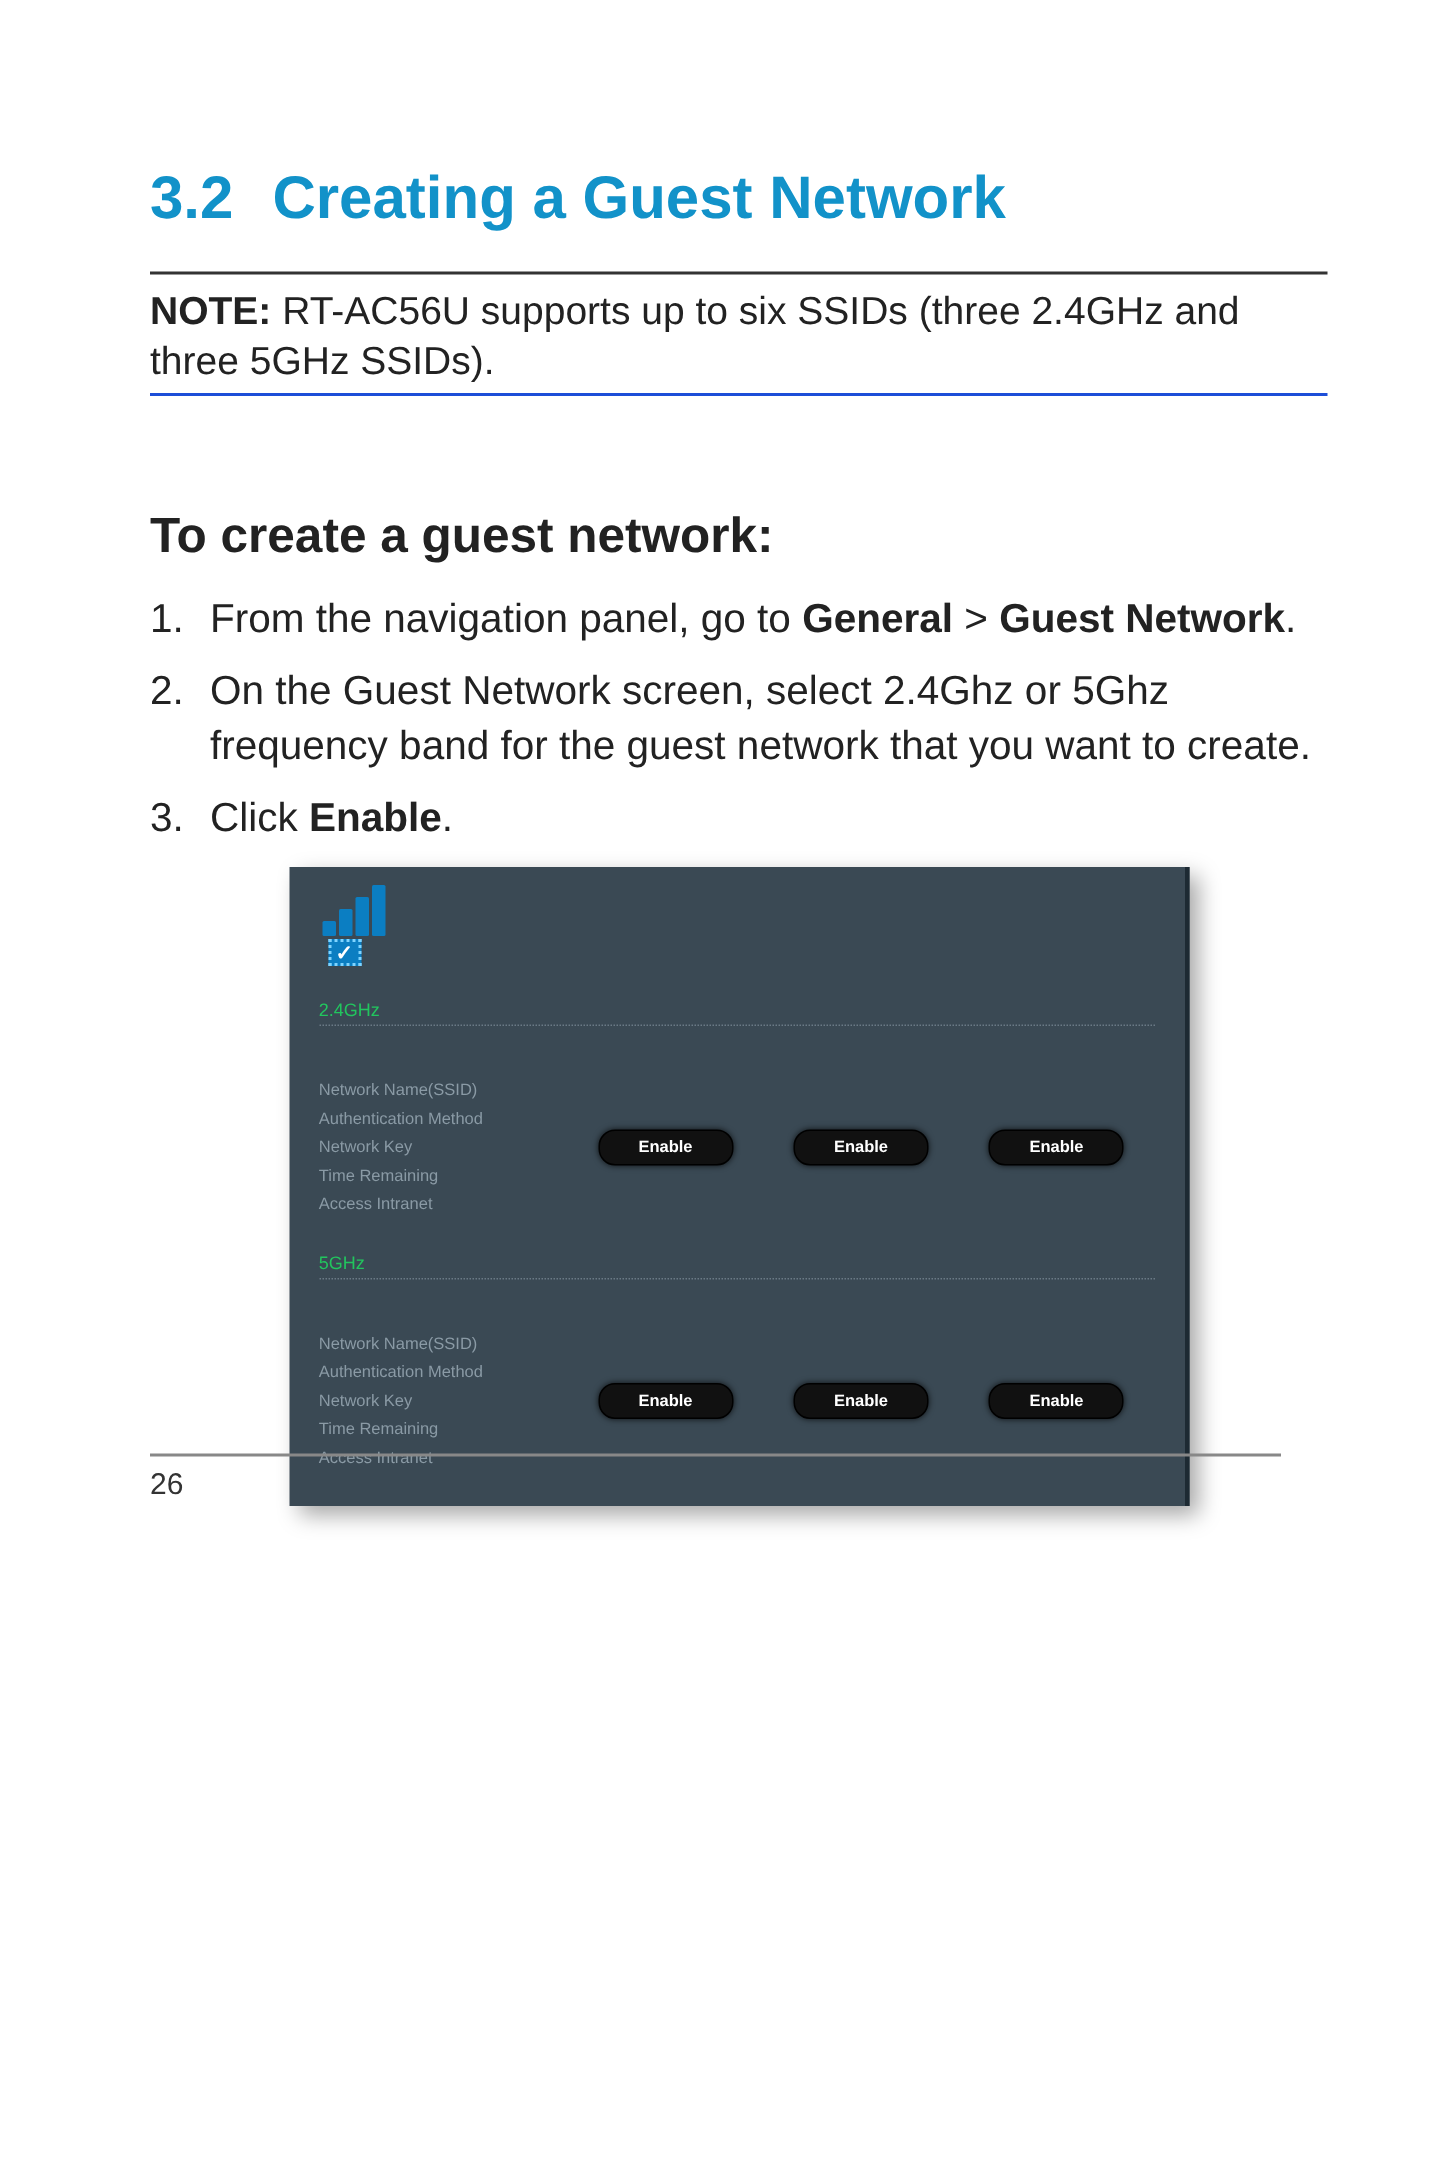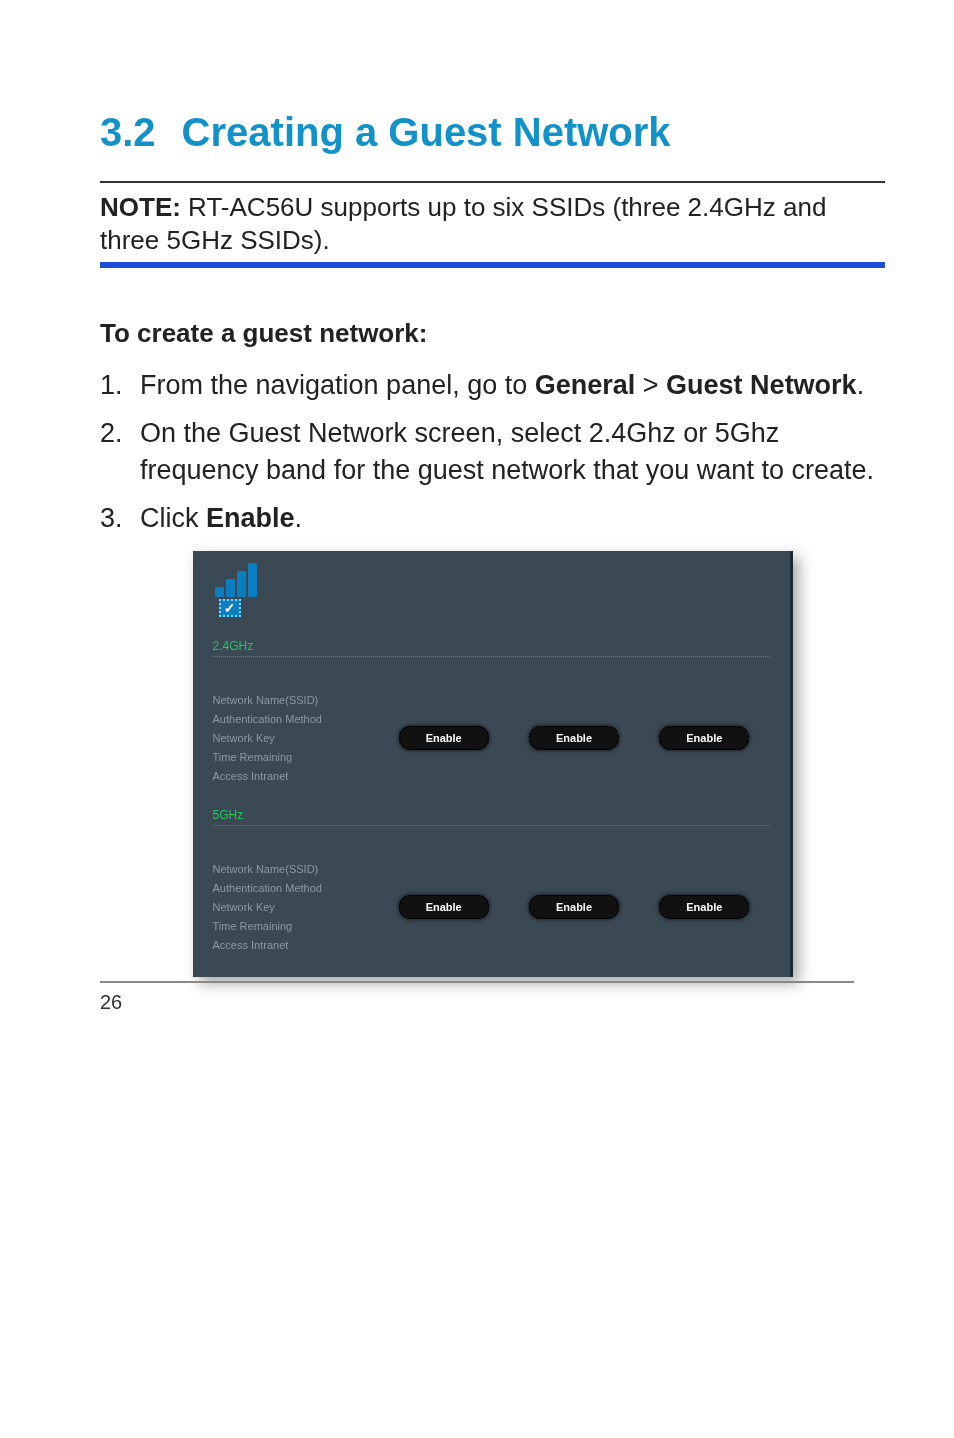--- a/index.html
+++ b/index.html
@@ -1,23 +1,23 @@
 <!DOCTYPE html>
 <html><head>
 <meta charset="utf-8">
 <style>
   * { box-sizing: border-box; margin: 0; padding: 0; }
   html, body { width: 954px; height: 1438px; background: #fff; font-family: "Segoe UI", Arial, sans-serif; color: #222; }
   .page { position: relative; width: 954px; height: 1052px; padding: 110px 69px 0 100px; border-radius: 14px; }
   h1.section-title { font-size: 40px; font-weight: 700; color: #1292c9; margin-bottom: 26px; }
   h1.section-title .num { display: inline-block; margin-right: 26px; }
   p.intro { font-size: 27px; line-height: 1.35; color: #2d2d2d; margin-bottom: 40px; }
-  .note-box { border-top: 2px solid #333; border-bottom: 6px solid #1d4ed8; padding: 8px 0 6px 0; font-size: 26px; line-height: 1.25; margin-bottom: 50px; }
+  .note-box { border-top: 2px solid #333; border-bottom: 2px solid #1d4ed8; padding: 8px 0 6px 0; font-size: 26px; line-height: 1.25; margin-bottom: 74px; }
   .note-box b { font-weight: 700; }
-  p.subhead { font-size: 26px; font-weight: 700; margin-bottom: 18px; }
+  p.subhead { font-size: 33px; font-weight: 700; margin-bottom: 18px; }
   ol.steps { list-style: none; padding-left: 0; font-size: 27px; line-height: 1.35; }
   ol.steps li { display: flex; margin-bottom: 12px; }
   ol.steps li .n { width: 40px; flex-shrink: 0; }
   ol.steps li .t { flex: 1; }
   .screenshot-wrap { display: flex; justify-content: center; margin-top: 14px; }
   .screenshot { width: 600px; background: #3a4954; padding: 18px 20px 26px 20px; font-family: Arial, sans-serif; box-shadow: 6px 6px 14px rgba(0,0,0,0.35); border-right: 3px solid #1d2a33; }
   .ss-header { display: flex; align-items: center; gap: 16px; margin-bottom: 26px; }
   .ss-icon { width: 50px; height: 44px; position: relative; }
   .bar { position: absolute; bottom: 16px; width: 9px; background: #0b7ec2; border-radius: 1px; }
   .bar.b1 { left: 2px; height: 10px; }
@@ -26,21 +26,21 @@
   .bar.b4 { left: 35px; height: 34px; bottom:16px; }
   .check { position: absolute; left: 6px; bottom: -4px; width: 22px; height: 18px; border: 2px dotted #7fd4ff; background: #0b7ec2; display:flex; align-items:center; justify-content:center; color:#fff; font-size:14px; font-weight:bold; }
   .ss-desc { color: #d8e4ec; font-style: italic; font-size: 11px; line-height: 1.3; }
   .band { margin-top: 6px; }
   .band-title { color: #22c55e; font-size: 12px; padding-bottom: 3px; border-bottom: 1px dotted #6a7a85; margin-bottom: 8px; }
   .band-body { display: flex; gap: 16px; margin-top: 37px; }
   .labels { display: flex; flex-direction: column; gap: 7px; width: 150px; }
   .labels span { color: #8a9aa5; font-size: 11px; }
   .btns { flex: 1; display: flex; align-items: center; justify-content: space-around; }
   .enable-btn { background: #111; color: #fff; font-weight: 700; font-size: 11px; padding: 5px 26px; border-radius: 11px; box-shadow: 0 0 4px rgba(0,0,0,0.8); border:1px solid #000; }
-  .footer { position: absolute; left: 0; right: 0; bottom: 38px; padding: 0 100px; }
+  .footer { position: absolute; left: 0; right: 0; bottom: 50px; padding: 0 100px; }
   .footer-line { border-top: 2px solid #888; padding-top: 8px; font-size: 20px; color: #333; }
 </style>
 </head>
 <body>
 
 <div class="page">
 
   <h1 class="section-title">
     <span class="num">3.2</span><span>Creating a Guest Network</span>
   </h1>

